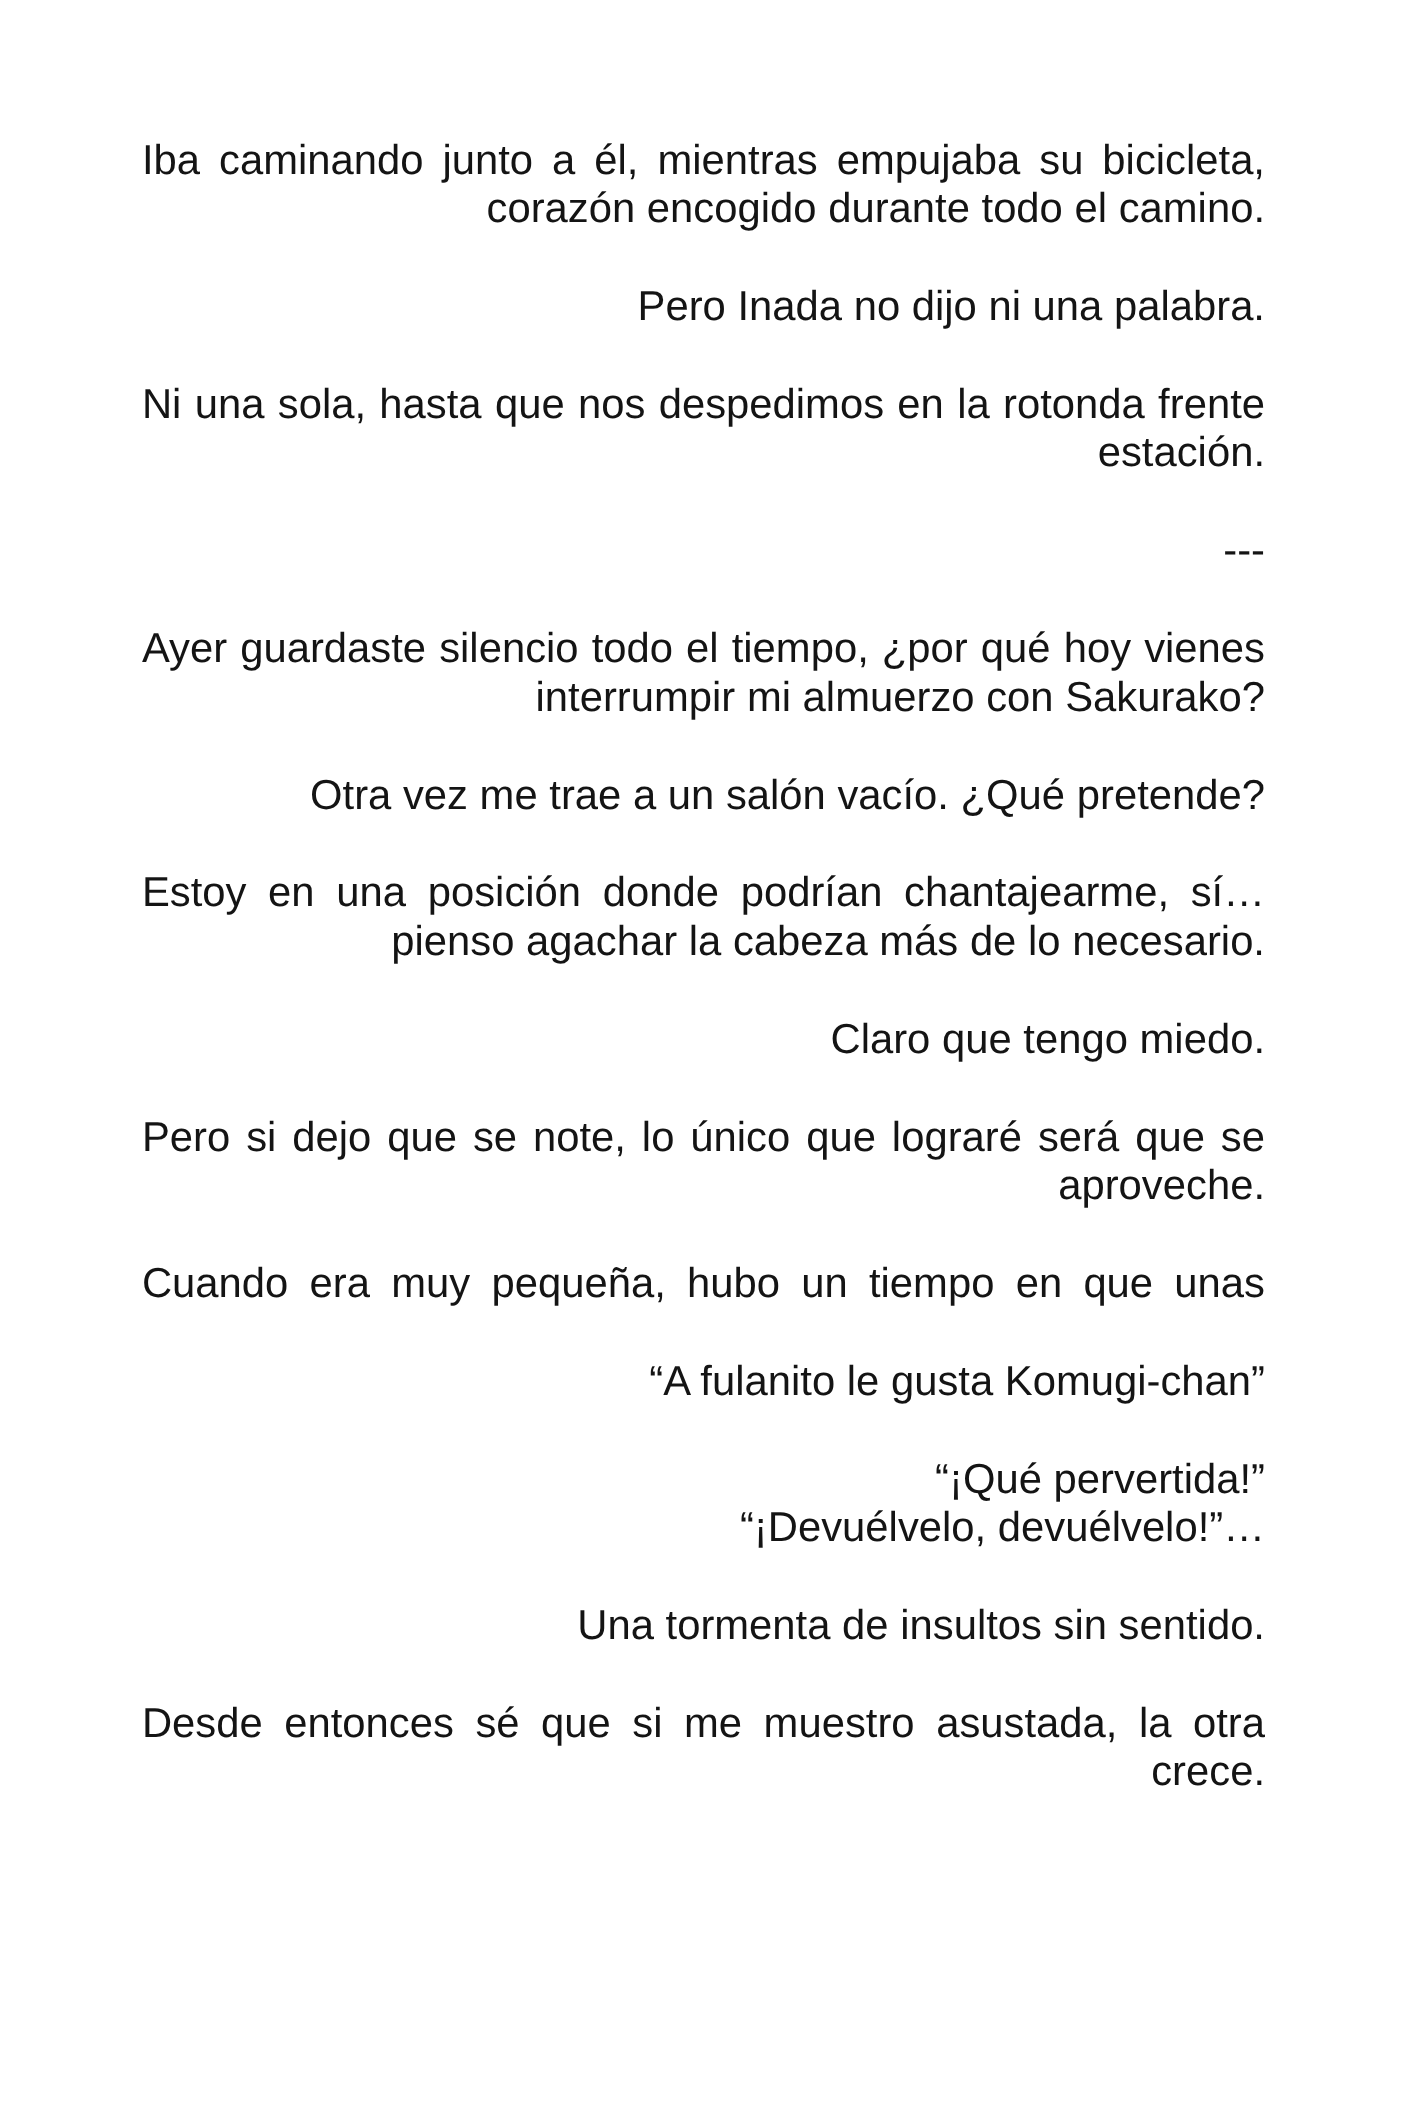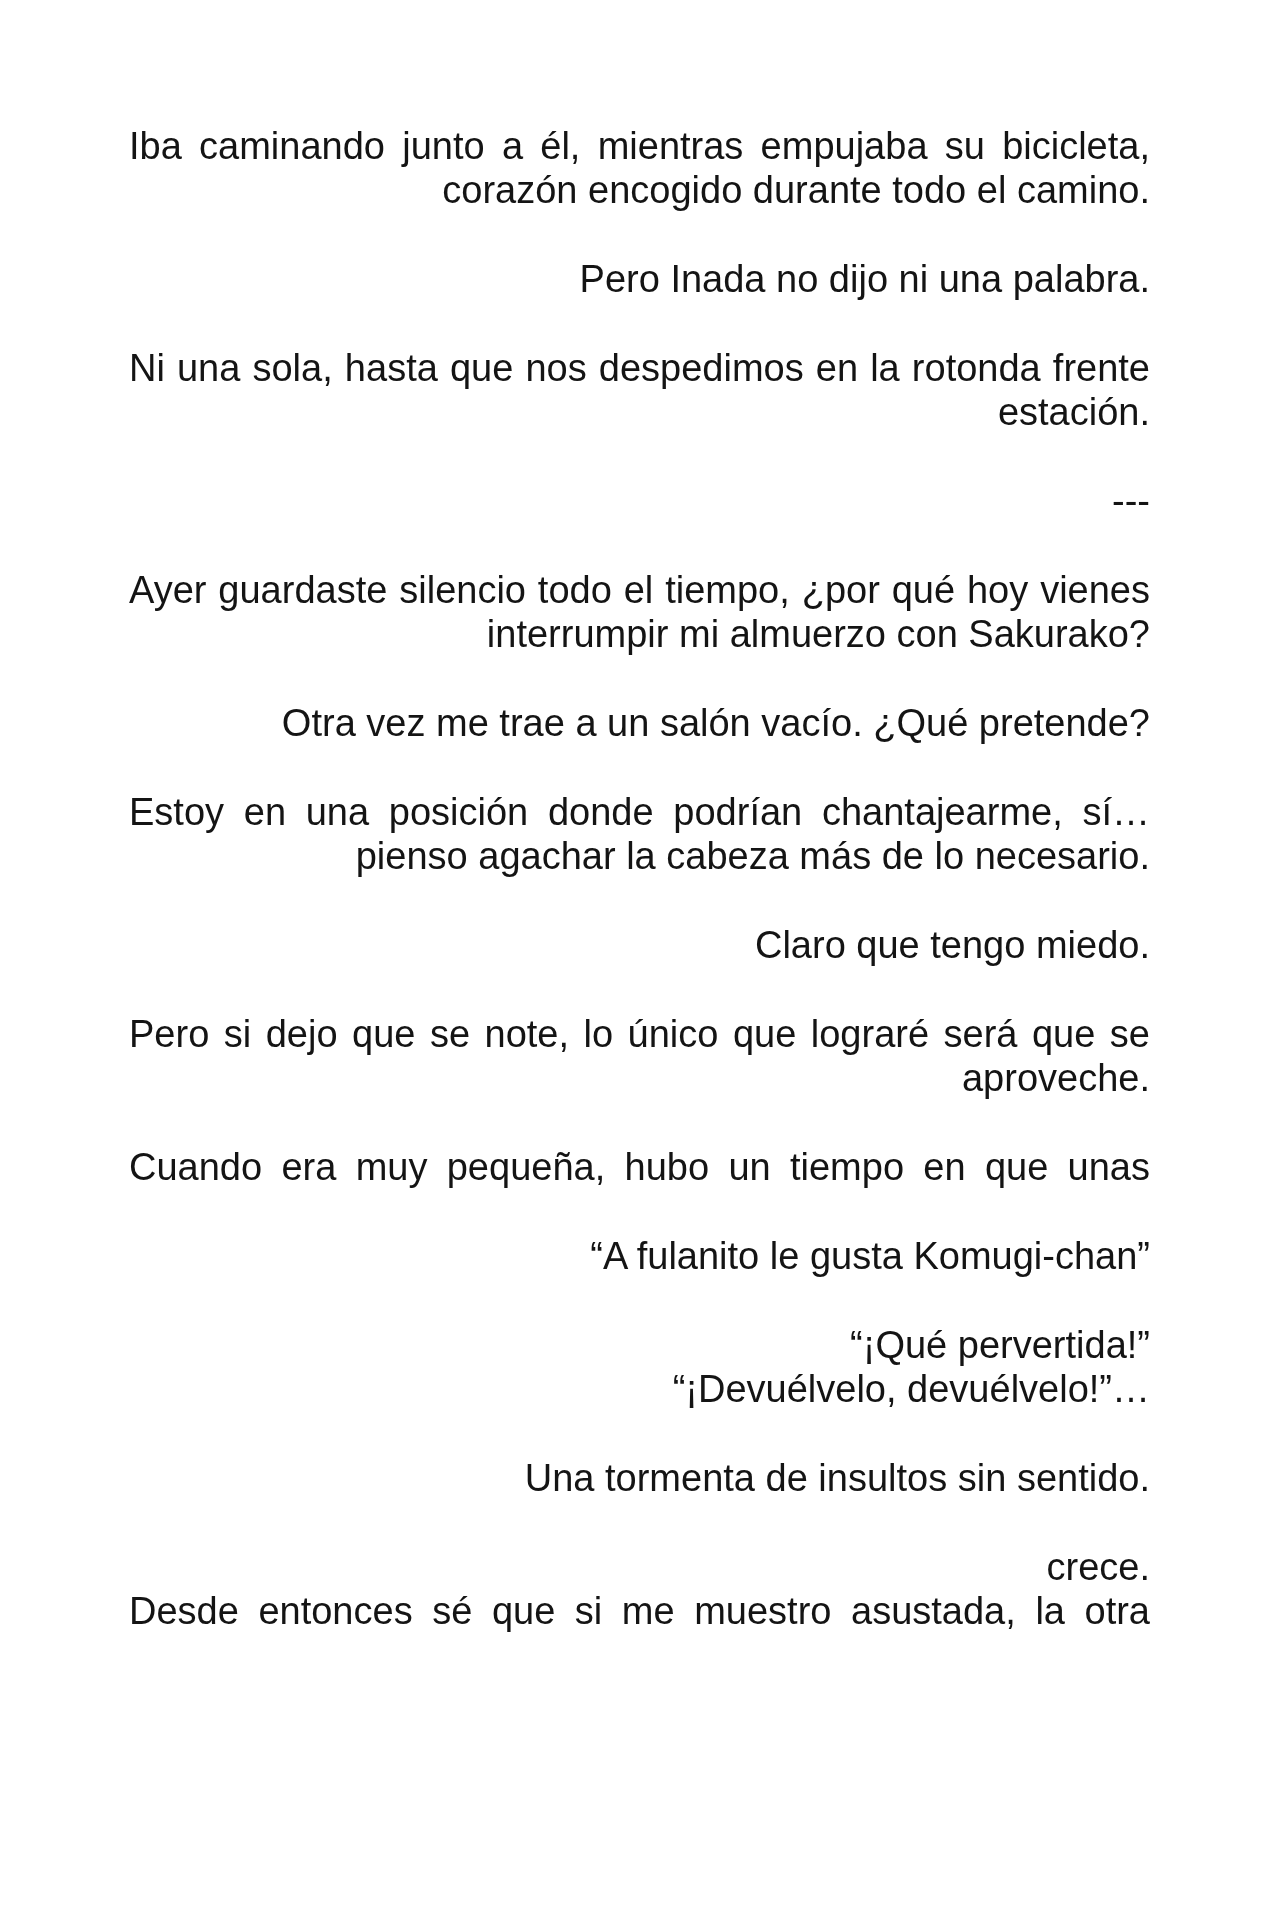--- a/index.html
+++ b/index.html
@@ -84,16 +84,16 @@
     <span class="line left">“A fulanito le gusta Komugi-chan”</span>
   </p>
   <p class="para">
     <span class="line left">“¡Qué pervertida!”</span>
     <span class="line left">“¡Devuélvelo, devuélvelo!”…</span>
   </p>
   <p class="para">
     <span class="line left">Una tormenta de insultos sin sentido.</span>
   </p>
   <p class="para">
+    <span class="line justify">Desde entonces sé que si me muestro asustada, la otra persona se</span>
     <span class="line left">crece.</span>
-    <span class="line justify">Desde entonces sé que si me muestro asustada, la otra persona se</span>
   </p>
 </div>
 
 </body></html>

